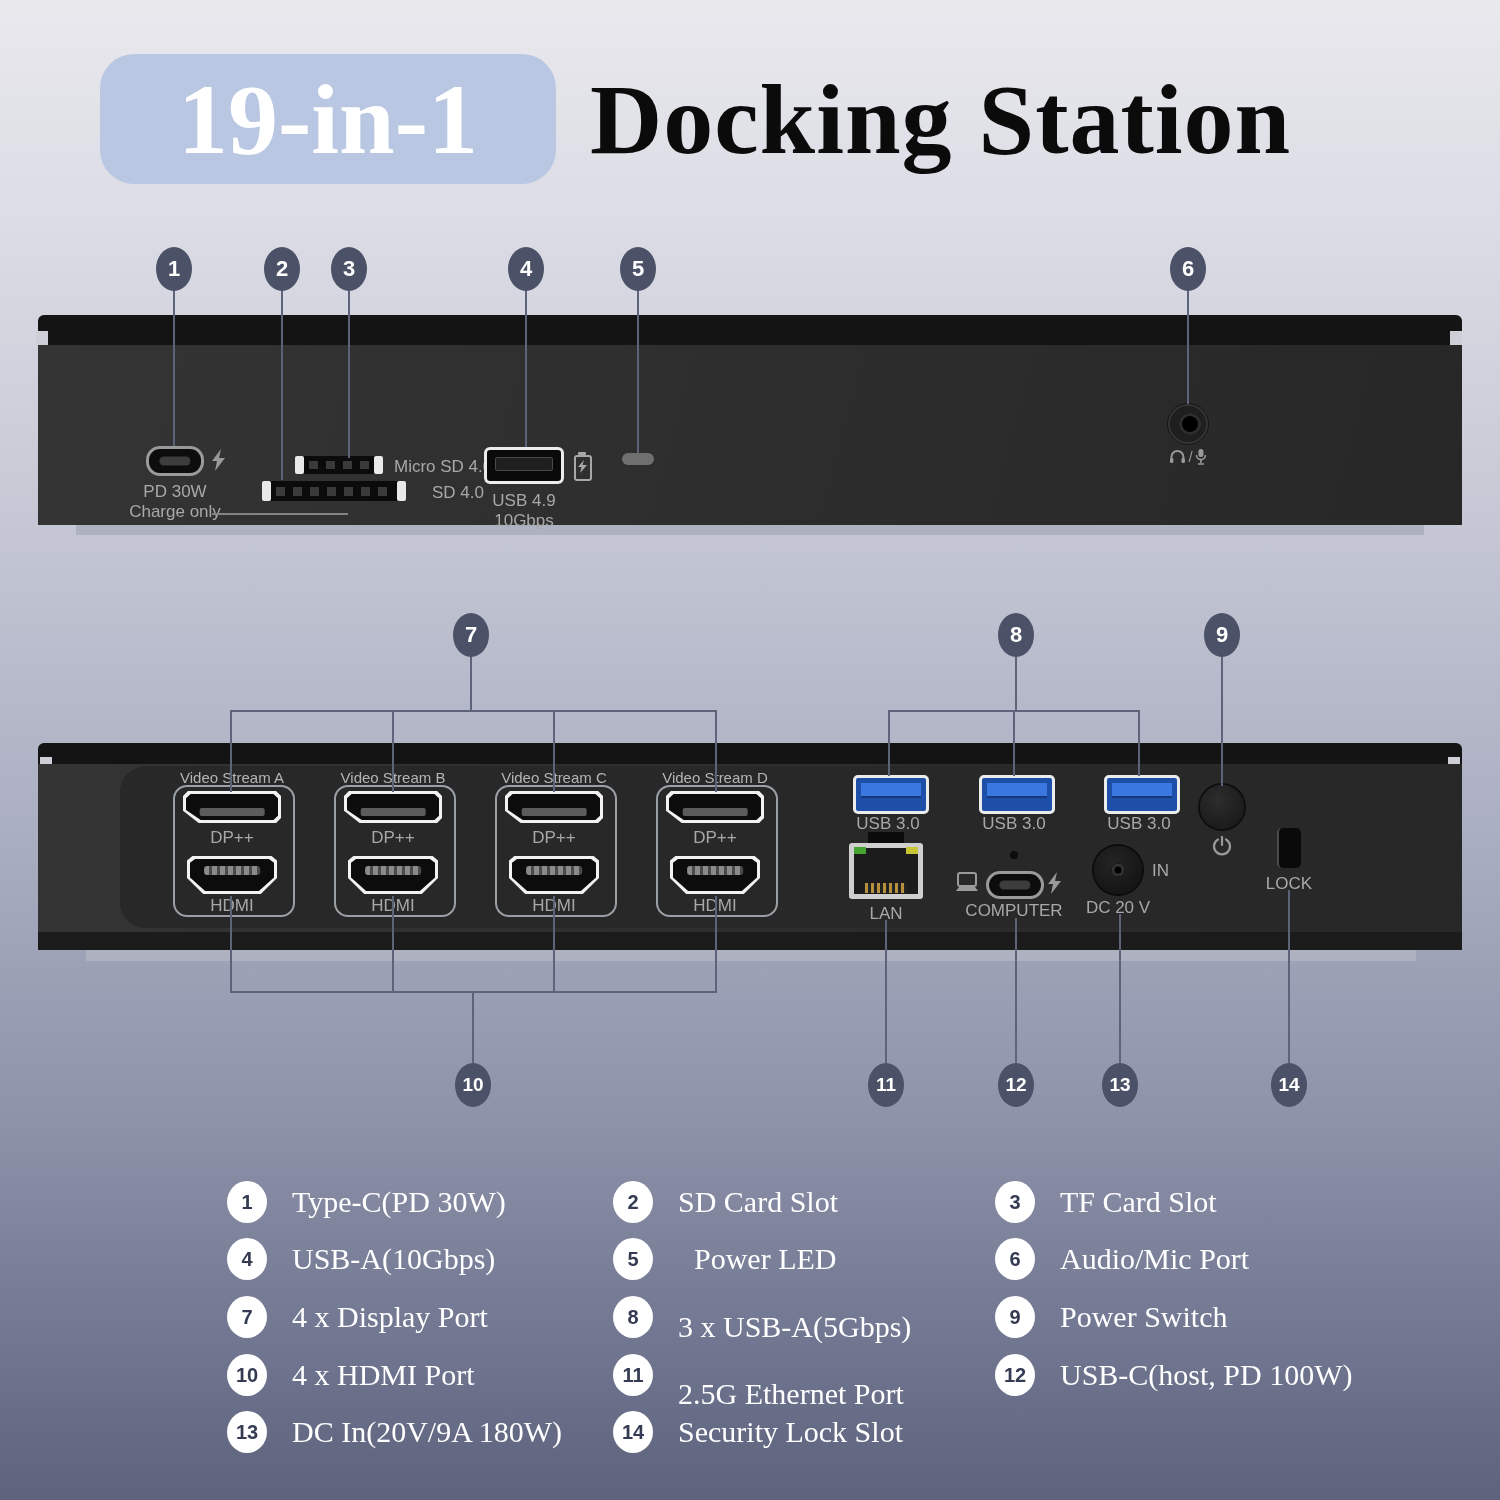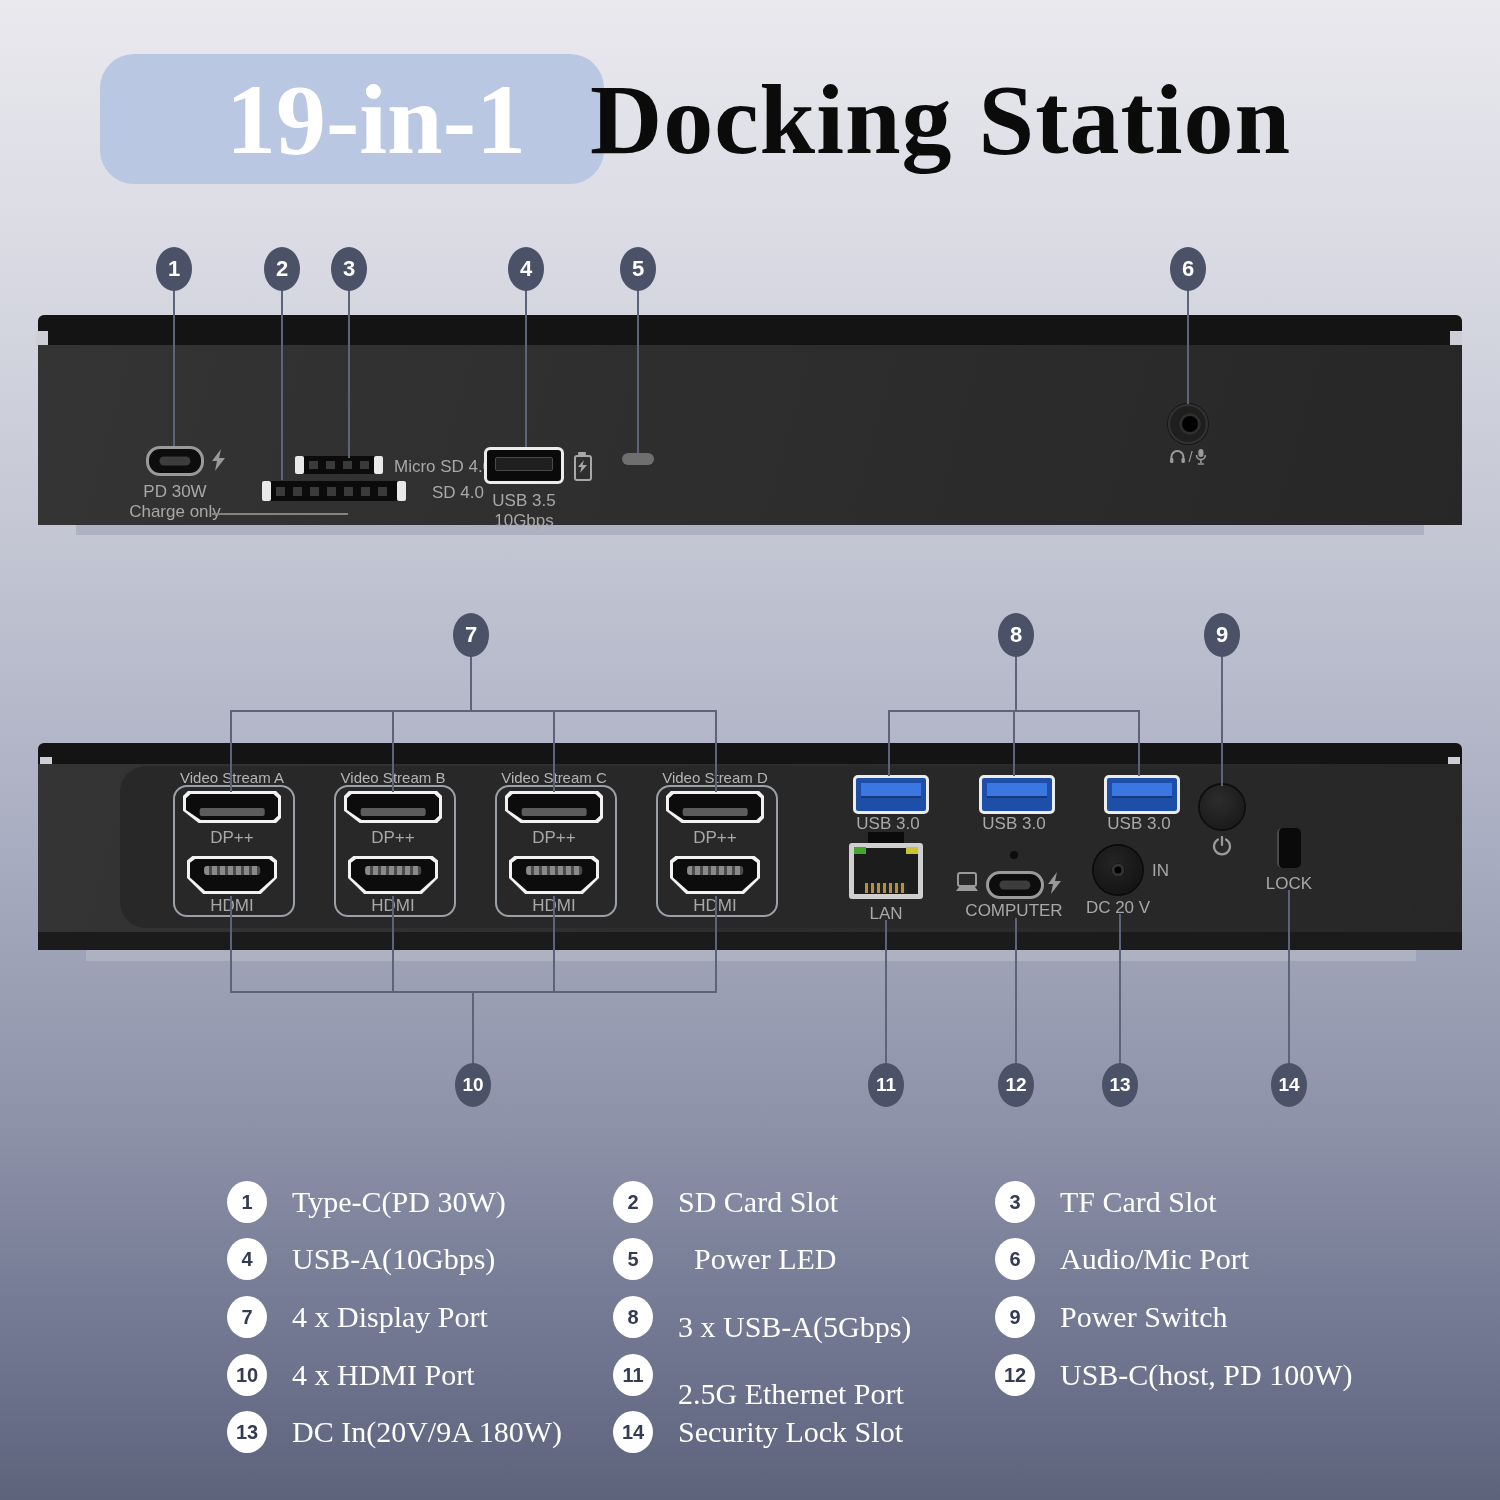--- a/index.html
+++ b/index.html
@@ -86,21 +86,21 @@
   .lg-c{width:40px;height:42px;border-radius:50%;background:#ffffff;color:#343b52;
     display:flex;align-items:center;justify-content:center;font-weight:700;font-size:20px;transform:translate(-50%,-50%);}
   .lg-t{font-family:"Liberation Serif",serif;font-size:30px;color:#ffffff;transform:translateY(-50%);white-space:nowrap;}
   svg{display:block;}
 </style>
 </head>
 <body>
 
 <div class="stage">
 
-  <div class="abs badge" style="background:#b9c7e2;padding-left:48px;">
+  <div class="abs badge" style="background:#b9c7e2;">
     <span class="badge-text">19-in-1</span>
   </div>
   <div class="abs main-title">Docking Station</div>
 
   <div class="abs lid" style="left:38px;top:315px;width:1424px;height:30px;"></div>
   <div class="abs notch" style="left:36px;top:331px;width:12px;height:15px;"></div>
   <div class="abs notch" style="left:1450px;top:331px;width:12px;height:15px;"></div>
   <div class="abs body1" style="left:38px;top:345px;width:1424px;height:180px;"></div>
   <div class="abs dock-base" style="left:76px;top:525px;width:1348px;height:10px;"></div>
 
@@ -123,21 +123,21 @@
   <div class="abs cardslot" style="left:262px;top:481px;width:144px;height:20px;">
     <div class="cap" style="left:0;"></div>
     <div class="cap" style="right:0;"></div>
     <div class="teeth"></div>
   </div>
   <div class="devlabel left" style="left:432px;top:483px;">SD 4.0</div>
 
   <div class="abs usba" style="left:484px;top:447px;width:74px;height:31px;">
     <div class="tongue"></div>
   </div>
-  <div class="devlabel" style="left:524px;top:491px;">USB 3.5</div>
+  <div class="devlabel" style="left:524px;top:491px;">USB 4.9</div>
   <div class="devlabel" style="left:524px;top:511px;">10Gbps</div>
 
   <div class="abs" style="left:574px;top:452px;width:16px;height:26px;">
     <div class="abs" style="left:4px;top:0;width:8px;height:3px;background:#a8a8a8;border-radius:1px;"></div>
     <div class="abs" style="left:0;top:3px;width:14px;height:22px;border:2px solid #a8a8a8;border-radius:3px;"></div>
     <svg class="abs" style="left:4px;top:8px;" width="9" height="13" viewBox="0 0 9 13">
         <polygon points="6,0 0,7 3.5,7 2,13 9,5 4.5,5" fill="#a8a8a8"></polygon>
       </svg>
   </div>
 

